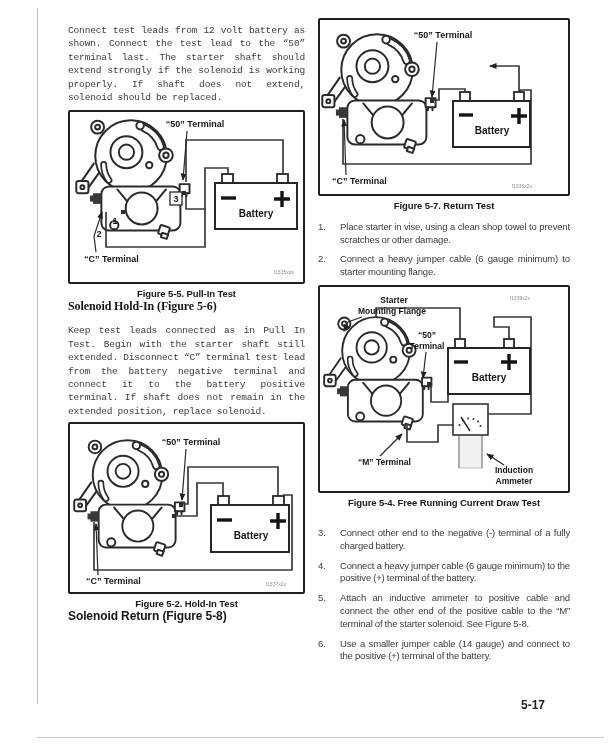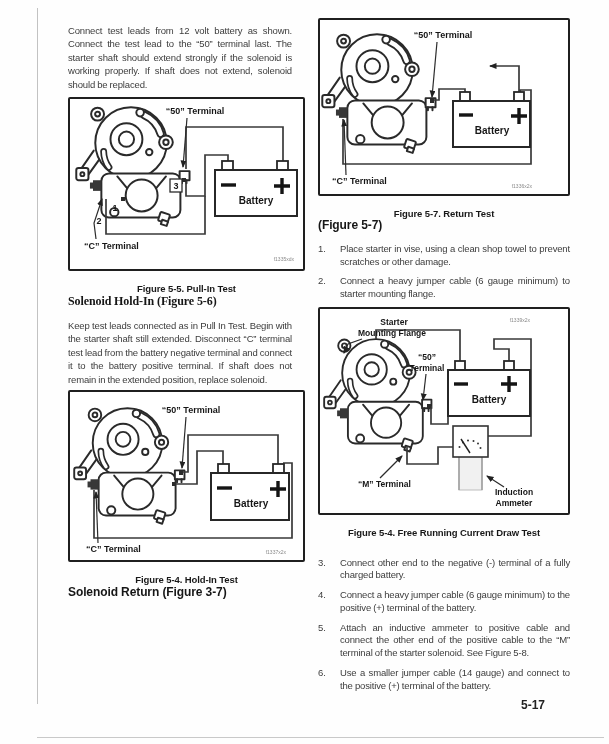--- a/index.html
+++ b/index.html
@@ -11,33 +11,33 @@
   .edge-v{position:absolute;left:37px;top:8px;width:1px;height:696px;background:#c2c2c2;}
   .edge-h{position:absolute;left:37px;top:737px;width:567px;height:1px;background:#c9c9c9;}
 
   .col{position:absolute;}
   .col-left{left:68px;top:14px;width:237px;}
   .col-right{left:318px;top:18px;width:252px;}
 
   h2.sec{font-size:12px;font-weight:bold;color:#161616;margin:0;letter-spacing:-0.1px;}
   h2.sec-2l{line-height:13.5px;}
   p.body{
-    font-size:9.5px;line-height:13.4px;margin:10px 13px 0 0;
-    text-align:justify;letter-spacing:-0.15px;word-spacing:-0.4px;color:#3c3c3c;
+    font-size:9.5px;line-height:13.4px;margin:10px 0 0 0;
+    text-align:justify;letter-spacing:-0.15px;word-spacing:-0.4px;color:#3c3c3c;font-family:Liberation Mono, monospace;
   }
   .mt-sec2{margin-top:23px;font-family:Liberation Serif, serif;}
   .mt-sec3{margin-top:20px;}
 
   .figwrap{margin-top:6px;}
   .figwrap-56{margin-top:4px;}
   .figwrap-58{margin-top:7px;}
   .figbox{border:2px solid #1f1f1f;border-radius:2px;background:#fff;font-size:0;}
   .figcap{
     text-align:center;font-weight:bold;font-size:9.5px;color:#181818;
-    margin-top:12px;letter-spacing:-0.1px;
+    margin-top:4px;letter-spacing:-0.1px;
   }
 
   .steps{margin-top:9px;}
   .steps-cont{margin-top:19px;}
   .step{display:flex;margin-bottom:6px;font-size:9.5px;line-height:13px;
     letter-spacing:-0.15px;word-spacing:-0.3px;color:#3c3c3c;}
   .steps-cont .step{margin-bottom:7px;line-height:12.8px;}
   .step .num{flex:0 0 22px;}
   .step .txt{flex:1;text-align:justify;}
 
@@ -161,24 +161,24 @@
         </g>
         <rect class="jsq" x="102" y="90" width="4" height="4"></rect>
         <rect class="jsq" x="109" y="79" width="4" height="4"></rect>
         <path class="leader" marker-end="url(#arr)" d="M116 25 L112 76"></path>
         <text class="flabel" x="121" y="21" text-anchor="middle">“50” Terminal</text>
         <path class="leader" marker-end="url(#arr)" d="M28 151 L26 100"></path>
         <text class="flabel" x="16" y="160">“C” Terminal</text>
         <text class="figid" x="216" y="162" text-anchor="end">f1337x2x</text>
       </svg>
     </div>
-    <div class="figcap">Figure 5-4. Hold-In Test</div>
-  </div>
-
-  <h2 class="sec mt-sec3">Solenoid Return (Figure 3-7)</h2>
+    <div class="figcap">Figure 5-2. Hold-In Test</div>
+  </div>
+
+  <h2 class="sec mt-sec3">Solenoid Return (Figure 5-8)</h2>
 
 </section>
 
 <section class="col col-right">
 
   <div class="figwrap" style="margin-top:0">
     <div class="figbox">
       <svg viewBox="0 0 246 174" width="246" height="174">
         <g>
           <use href="#starter" xlink:href="#starter" transform="translate(0,12) scale(0.76)"></use>
@@ -199,21 +199,20 @@
         <text class="flabel" x="123" y="18" text-anchor="middle">“50” Terminal</text>
         <path class="leader" marker-end="url(#arr)" d="M26 155 L24 100"></path>
         <text class="flabel" x="12" y="164">“C” Terminal</text>
         <text class="figid" x="212" y="168" text-anchor="end">f1336x2x</text>
       </svg>
     </div>
     <div class="figcap">Figure 5-7. Return Test</div>
   </div>
 
   <h2 class="sec sec-2l freerun-title">
-    <div>(Figure 5-7)</div>
   </h2>
 
   <div class="steps">
     <div class="step">
       <span class="num">1.</span>
       <span class="txt">Place starter in vise, using a clean shop towel to prevent scratches or other damage.</span>
     </div>
     <div class="step">
       <span class="num">2.</span>
       <span class="txt">Connect a heavy jumper cable (6 gauge minimum) to starter mounting flange.</span>

